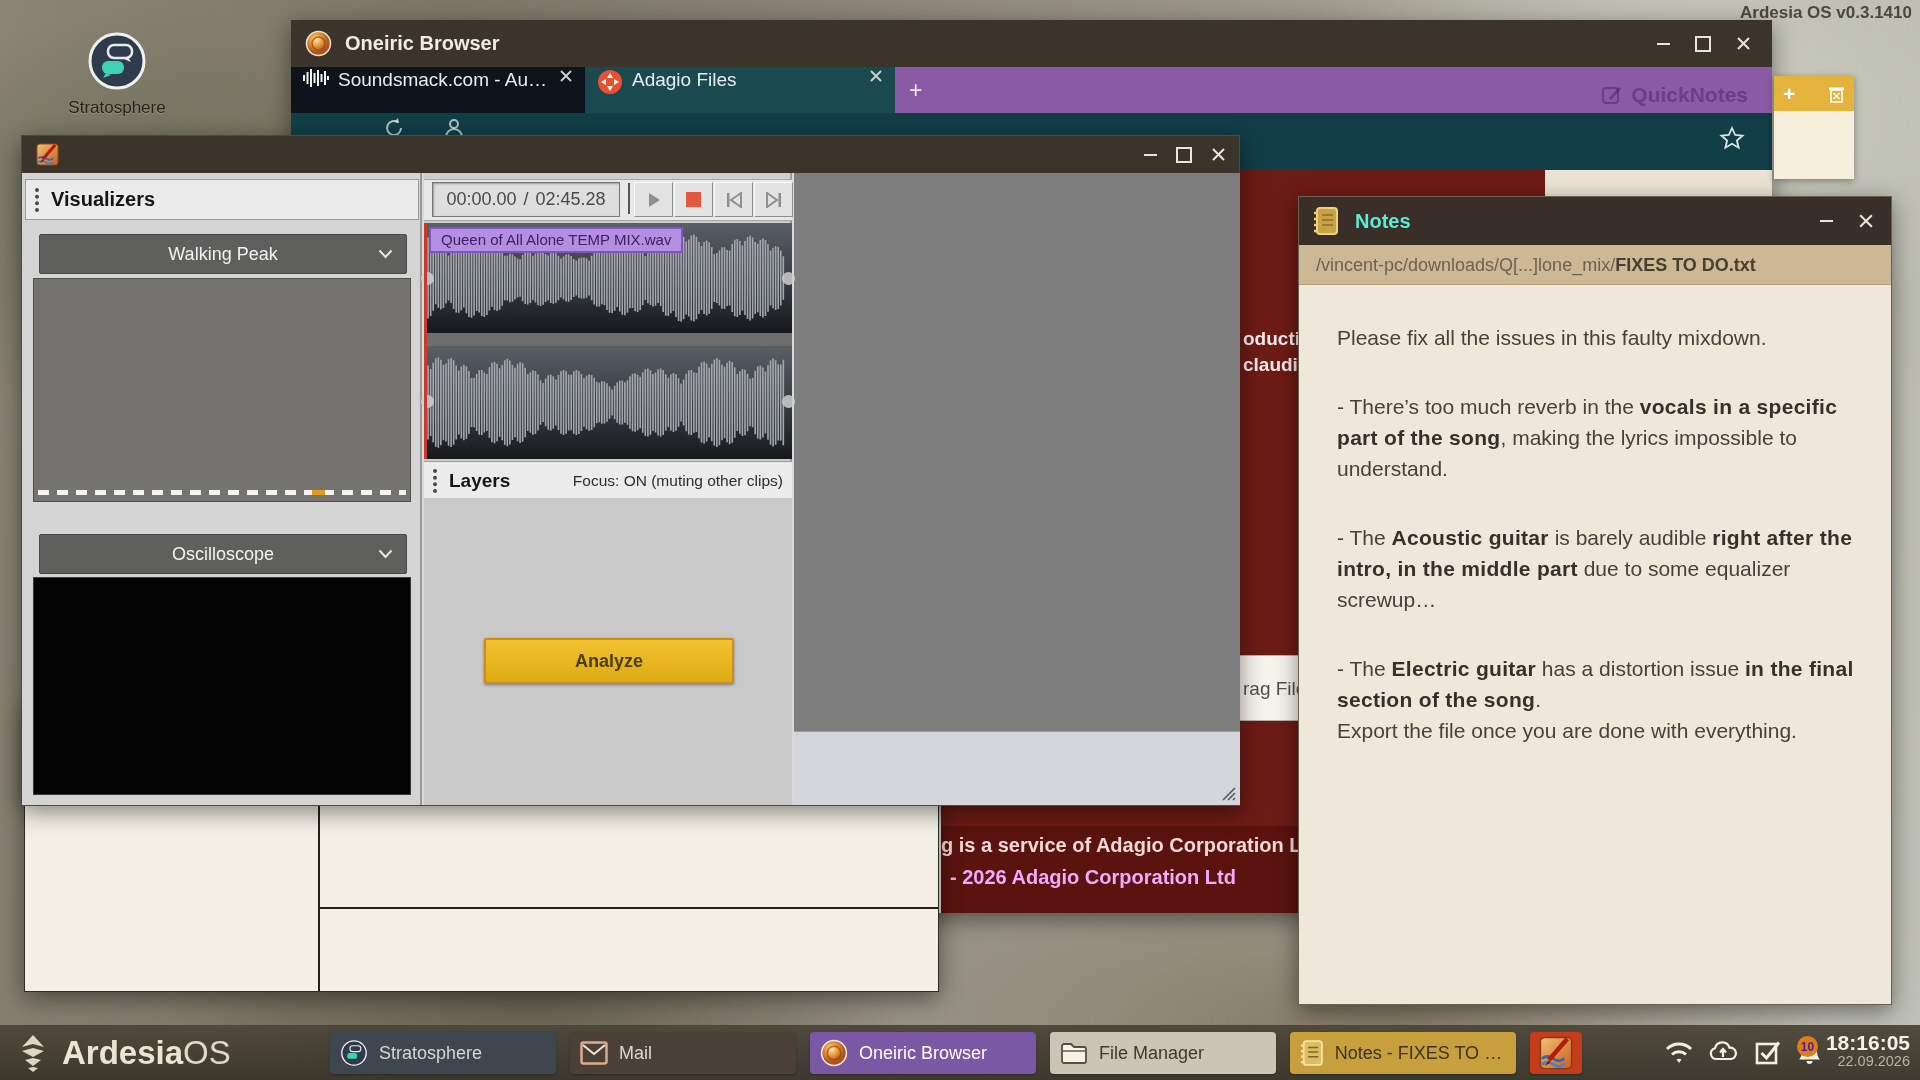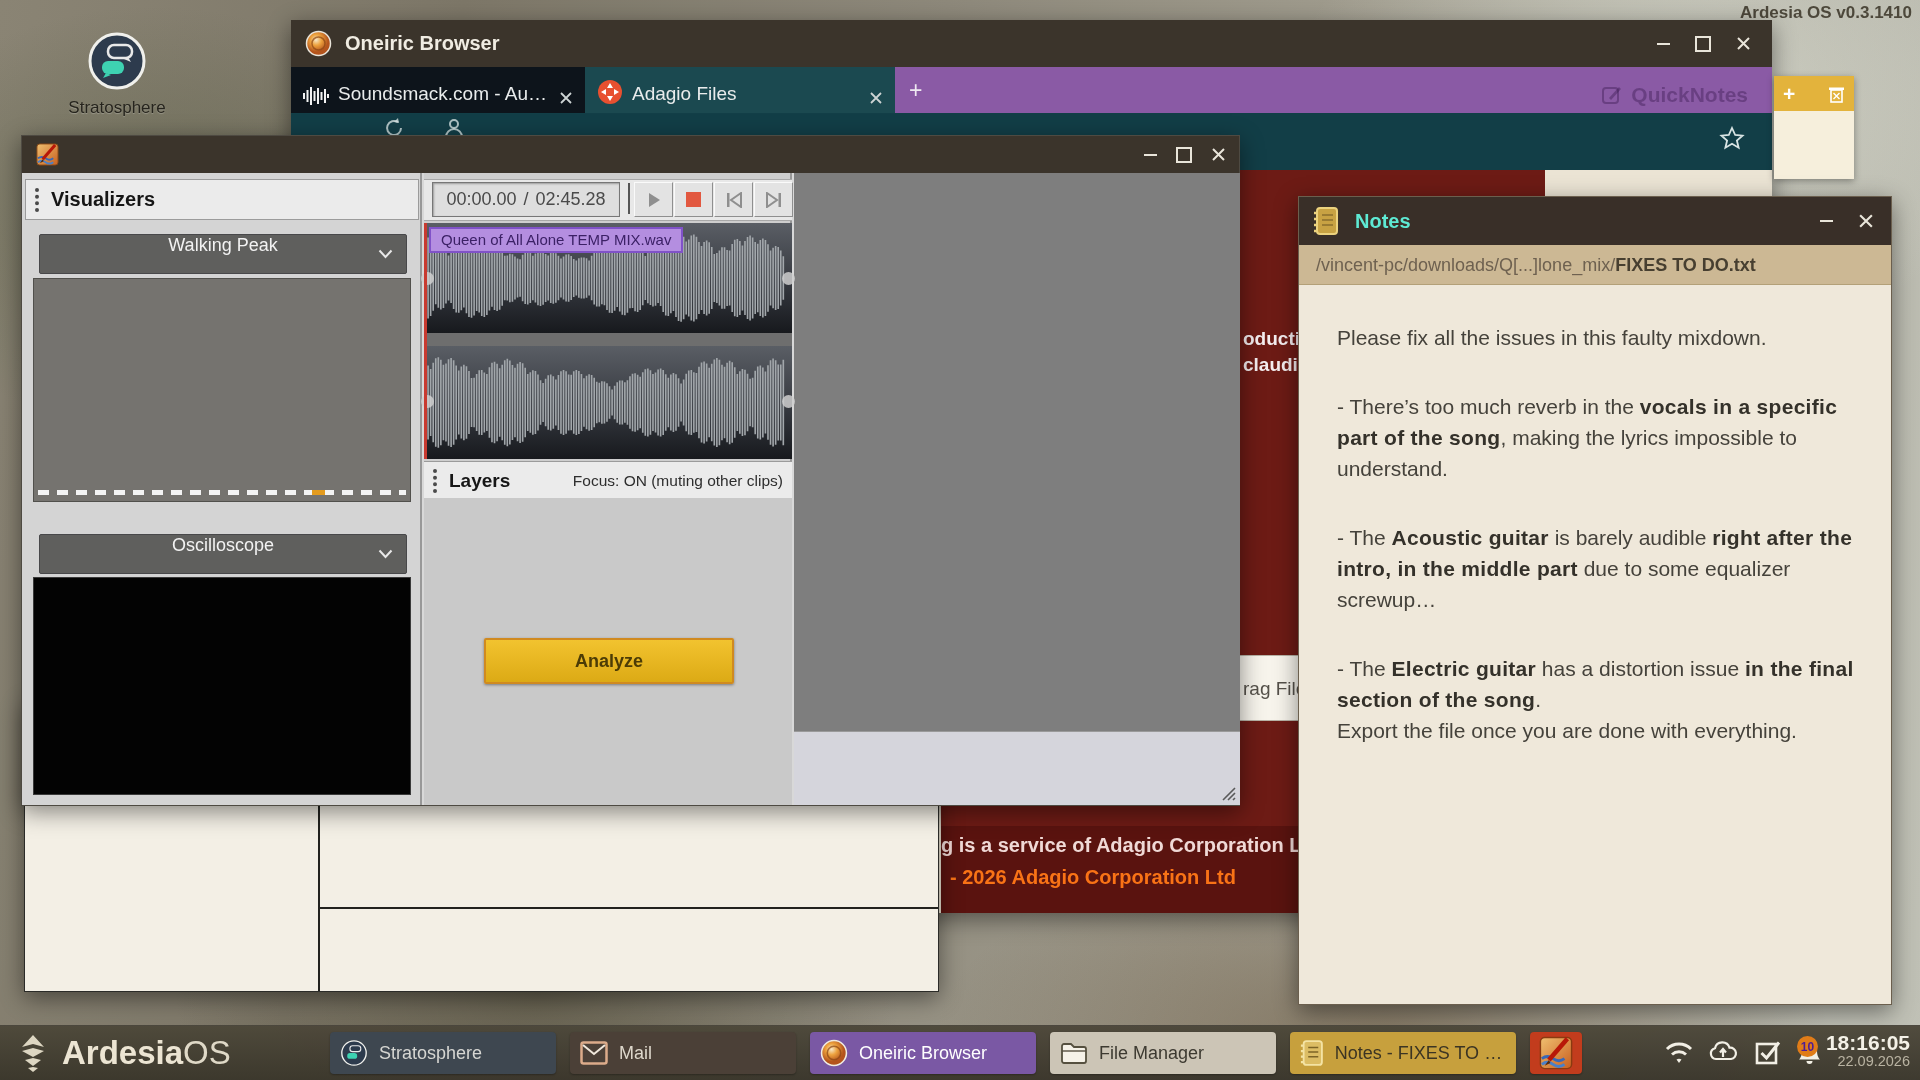--- a/index.html
+++ b/index.html
@@ -26,38 +26,38 @@
 
   
   #browser{left:291px;top:20px;width:1481px;height:893px;background:#ebe4d4;z-index:10;}
   .b-title{position:absolute;left:0;top:0;width:100%;height:47px;background:#3b342b;}
   .b-title .t{position:absolute;left:54px;top:0;line-height:47px;color:#f0ece2;font-size:20px;font-weight:bold;}
   .b-title .ic{position:absolute;left:14px;top:10px;}
   .wc{position:absolute;top:0;width:26px;height:100%;display:flex;align-items:center;justify-content:center;cursor:default;}
   .wc .bar{width:13px;height:2px;background:#e9e5da;}
   .wc .sq{width:12px;height:12px;border:2px solid #e9e5da;}
   .b-tabs{position:absolute;left:0;top:47px;width:100%;height:46px;background:#8a5aa5;}
-  .tab{position:absolute;top:0;height:46px;display:flex;align-items:flex-end;padding:8px 12px;box-sizing:border-box;gap:9px;}
+  .tab{position:absolute;top:0;height:46px;display:flex;align-items:flex-start;padding:2px 12px;box-sizing:border-box;gap:9px;}
   .tab .lbl{font-size:19px;color:#e9ecec;white-space:nowrap;overflow:hidden;}
   .tab .x{margin-left:auto;}
   #tab1{left:0;width:294px;background:#0d141b;}
   #tab2{left:294px;width:310px;background:#1b4950;}
   .newtab{position:absolute;left:618px;top:0;height:46px;line-height:46px;color:#efe9f2;font-size:23px;}
   .ghost-qn{position:absolute;right:24px;top:0;height:56px;display:flex;align-items:center;gap:8px;
     color:rgba(52,20,74,.38);font-size:21px;font-weight:bold;}
   .b-nav{position:absolute;left:0;top:93px;width:100%;height:57px;background:#123e47;}
   .b-content{position:absolute;left:0;top:150px;width:100%;height:743px;background:#ebe4d4;overflow:hidden;}
   .red-panel{position:absolute;left:650px;top:0;width:604px;height:743px;background:#6d1b15;}
   .frag{position:absolute;color:#f5eef0;font-weight:bold;font-size:19px;}
   .dropbox{position:absolute;left:889px;top:485px;width:165px;height:66px;background:#f7f4ec;
     border:1px solid #b8b3a6;border-radius:10px;font-size:19px;color:#55514a;line-height:66px;
     padding-left:62px;box-sizing:border-box;}
   .red-footer{position:absolute;left:650px;top:656px;width:604px;height:87px;background:#5a130f;}
   .red-footer .l1{position:absolute;left:0;top:8px;color:#f0d9d6;font-weight:bold;font-size:20px;white-space:nowrap;}
-  .red-footer .l2{position:absolute;left:9px;top:40px;color:#f97316;font-weight:bold;font-size:20px;white-space:nowrap;}
+  .red-footer .l2{position:absolute;left:9px;top:40px;color:#f0abfc;font-weight:bold;font-size:20px;white-space:nowrap;}
 
   
   #sticky{left:1774px;top:76px;width:80px;height:103px;z-index:12;box-shadow:0 2px 7px rgba(0,0,0,.35);}
   #sticky .head{height:35px;background:#e3b33c;display:flex;align-items:center;justify-content:space-between;padding:0 9px;}
   #sticky .head .plus{color:#fff;font-size:21px;font-weight:bold;line-height:35px;}
   #sticky .body{height:68px;background:#f6efdc;}
 
   
   #filepanel{left:24px;top:700px;width:913px;height:290px;background:#f3efe5;border:1px solid #2b2b28;z-index:20;}
   #filepanel .dv{position:absolute;left:293px;top:0;width:2px;height:100%;background:#22221e;}
@@ -70,21 +70,21 @@
   .ws-title .t{position:absolute;left:46px;top:0;line-height:37px;color:#f0ece2;font-size:19px;font-weight:bold;margin-top:48px;}
   .ws-title .ic{position:absolute;left:14px;top:7px;}
   .ws-col{position:absolute;top:37px;height:632px;box-sizing:border-box;}
   #ws-left{left:0;width:400px;background:#d4d4d4;border-right:2px solid #989898;}
   #ws-mid{left:402px;width:368px;background:#cecece;border-right:2px solid #989898;}
   #ws-right{left:772px;width:446px;background:#7e7e7e;}
   .panel-head{position:absolute;background:#ebebeb;border:1px solid #9b9b9b;display:flex;align-items:center;}
   .handle{width:0;height:24px;border-left:4px dotted #4a4a4a;margin:0 12px 0 9px;}
   .panel-head .t{font-size:20px;font-weight:bold;color:#161616;}
   .dd{position:absolute;left:17px;width:366px;height:38px;background:#5f5f5d;border:1px solid #48484a;
-     border-radius:2px;color:#f2f2f2;font-size:18px;display:flex;justify-content:center;}
+     border-radius:2px;color:#f2f2f2;font-size:18px;display:flex;align-items:center;justify-content:center;}
   .dd svg{position:absolute;right:13px;top:14px;}
   .peak{position:absolute;left:11px;top:105px;width:378px;height:224px;background:#75736f;border:1px solid #51504c;box-sizing:border-box;}
   .peak .dash{position:absolute;left:4px;right:4px;bottom:6px;height:5px;
      background:repeating-linear-gradient(90deg,#f3f3f3 0 11px,transparent 11px 19px);}
   .peak .odash{position:absolute;left:278px;bottom:6px;width:13px;height:5px;background:#e39b1e;}
   .osc{position:absolute;left:11px;top:404px;width:378px;height:218px;background:#030303;border:1px solid #3a3a3a;box-sizing:border-box;}
 
   .transport{position:absolute;left:0;top:6px;width:368px;height:40px;background:#e8e8e8;
      border-top:1px solid #a8a8a8;border-bottom:1px solid #a8a8a8;}
   .timebox{position:absolute;left:8px;top:2px;width:186px;height:33px;background:#dedede;

